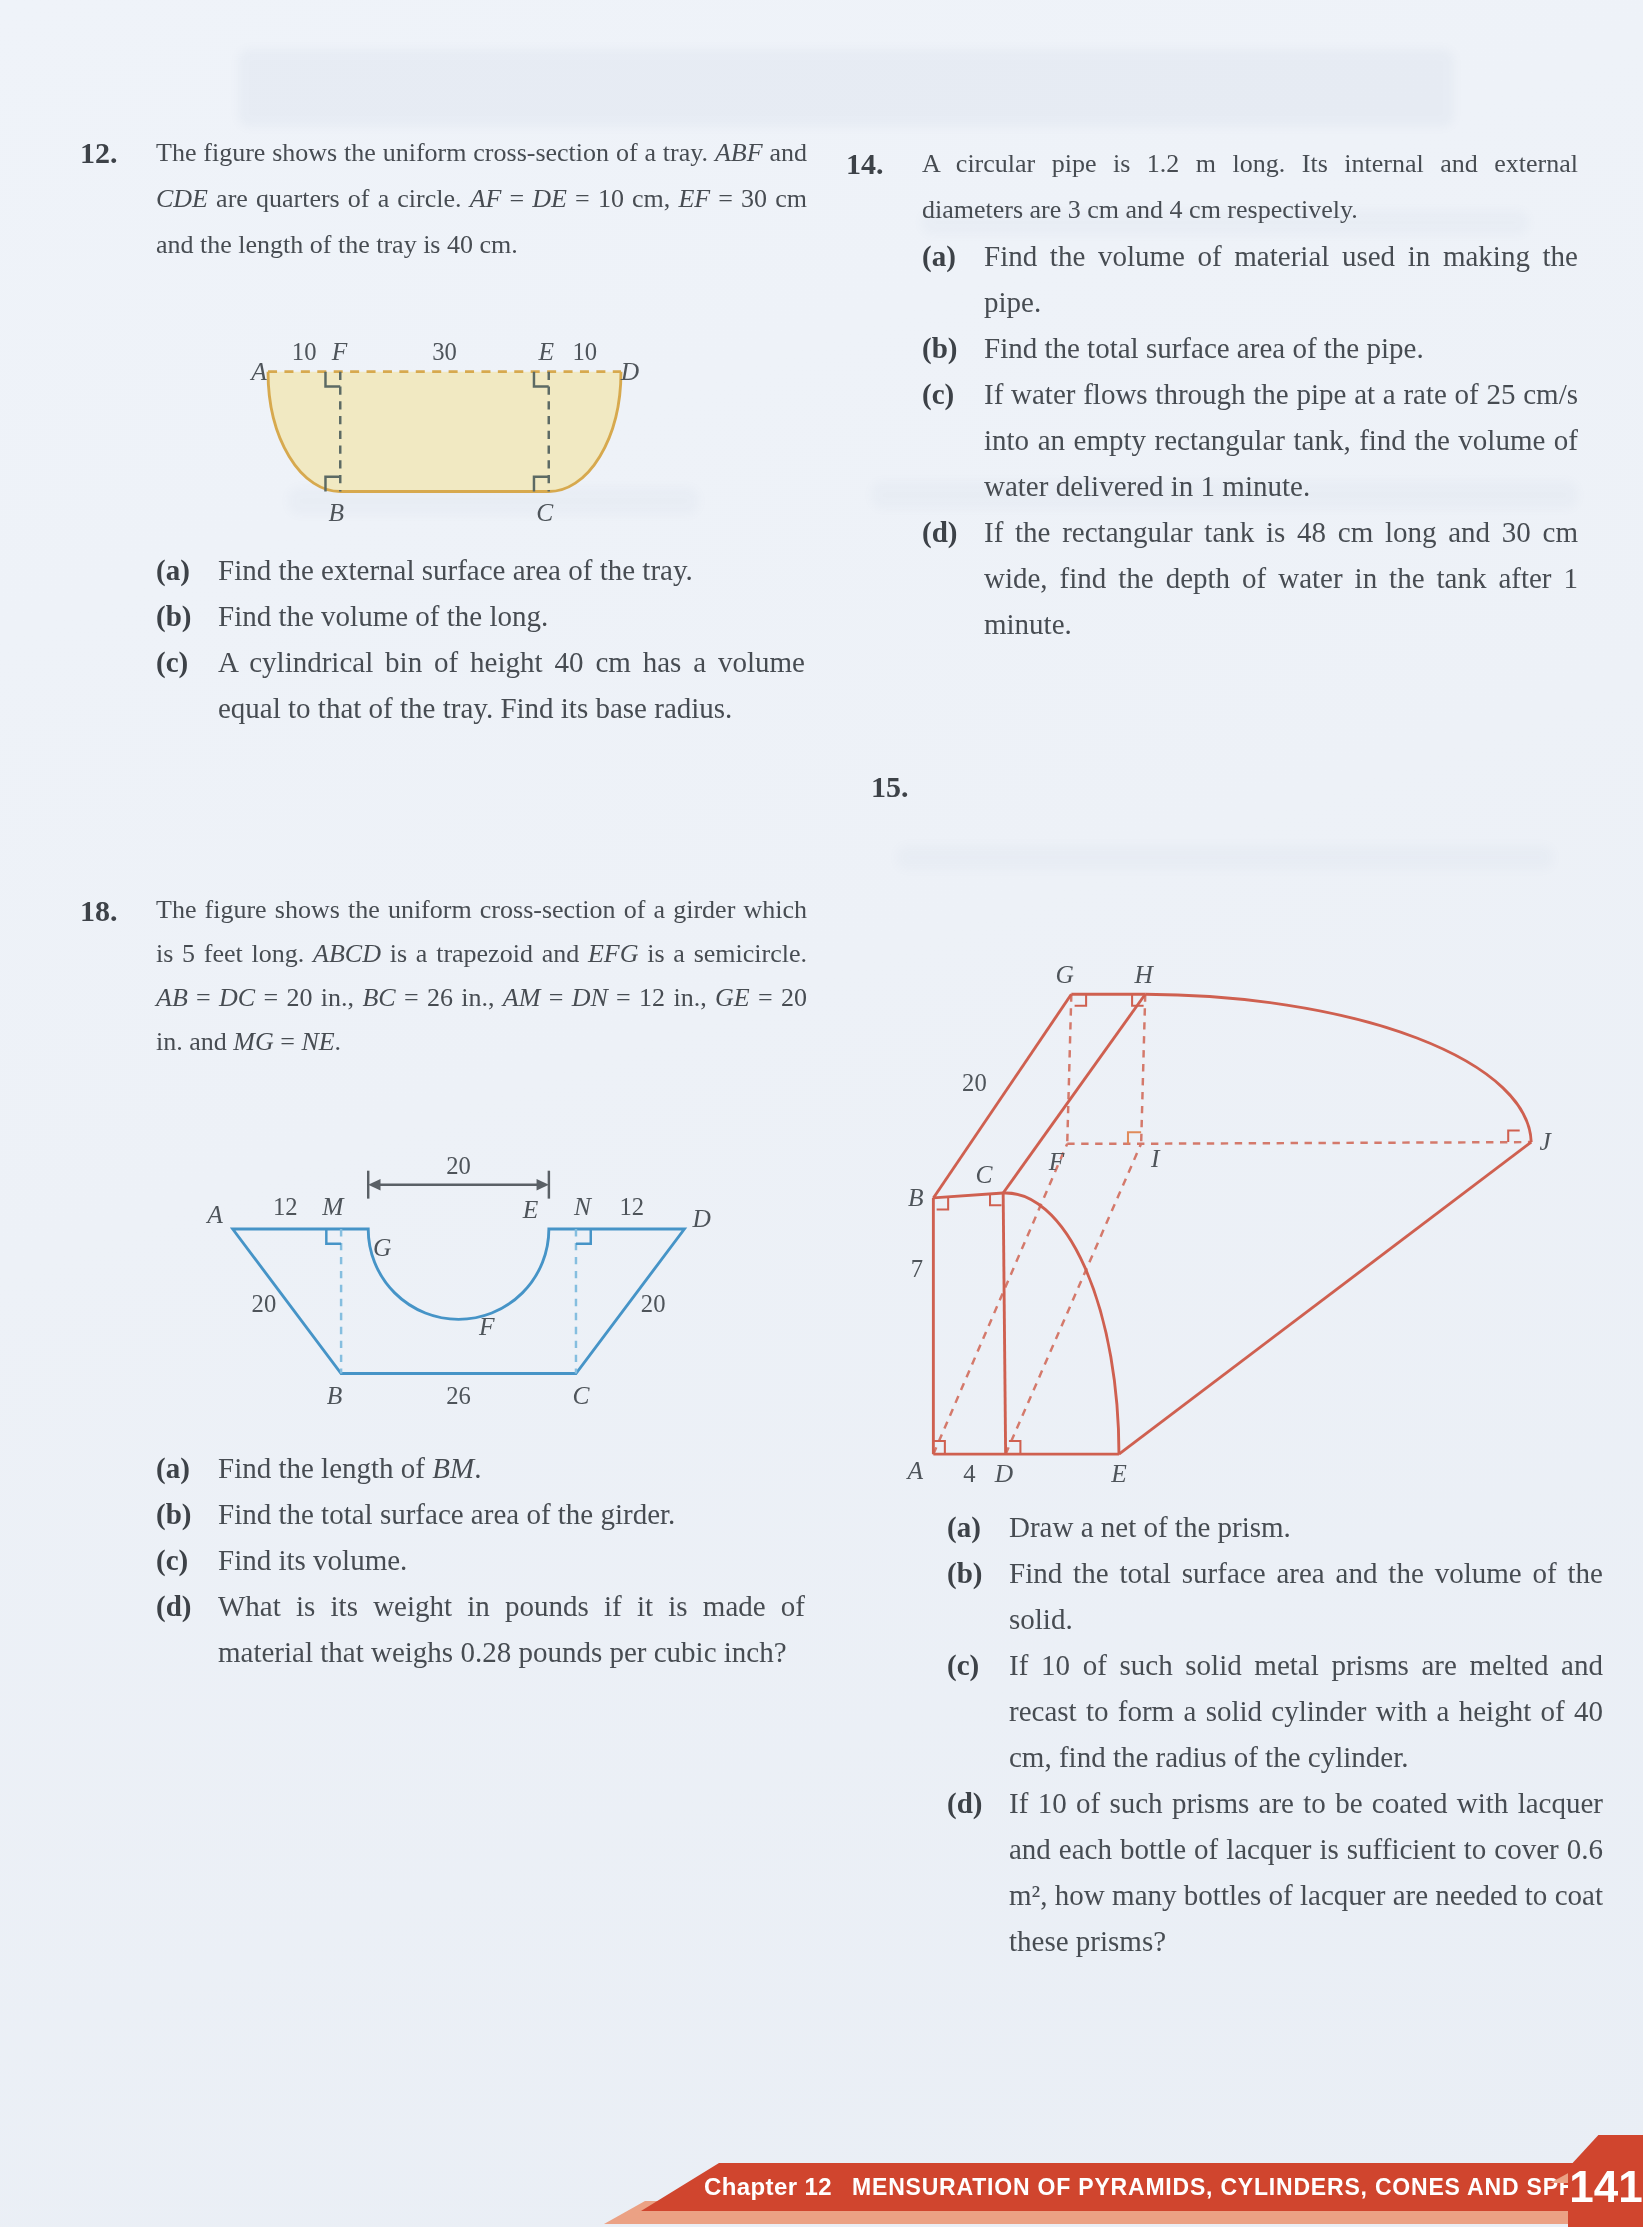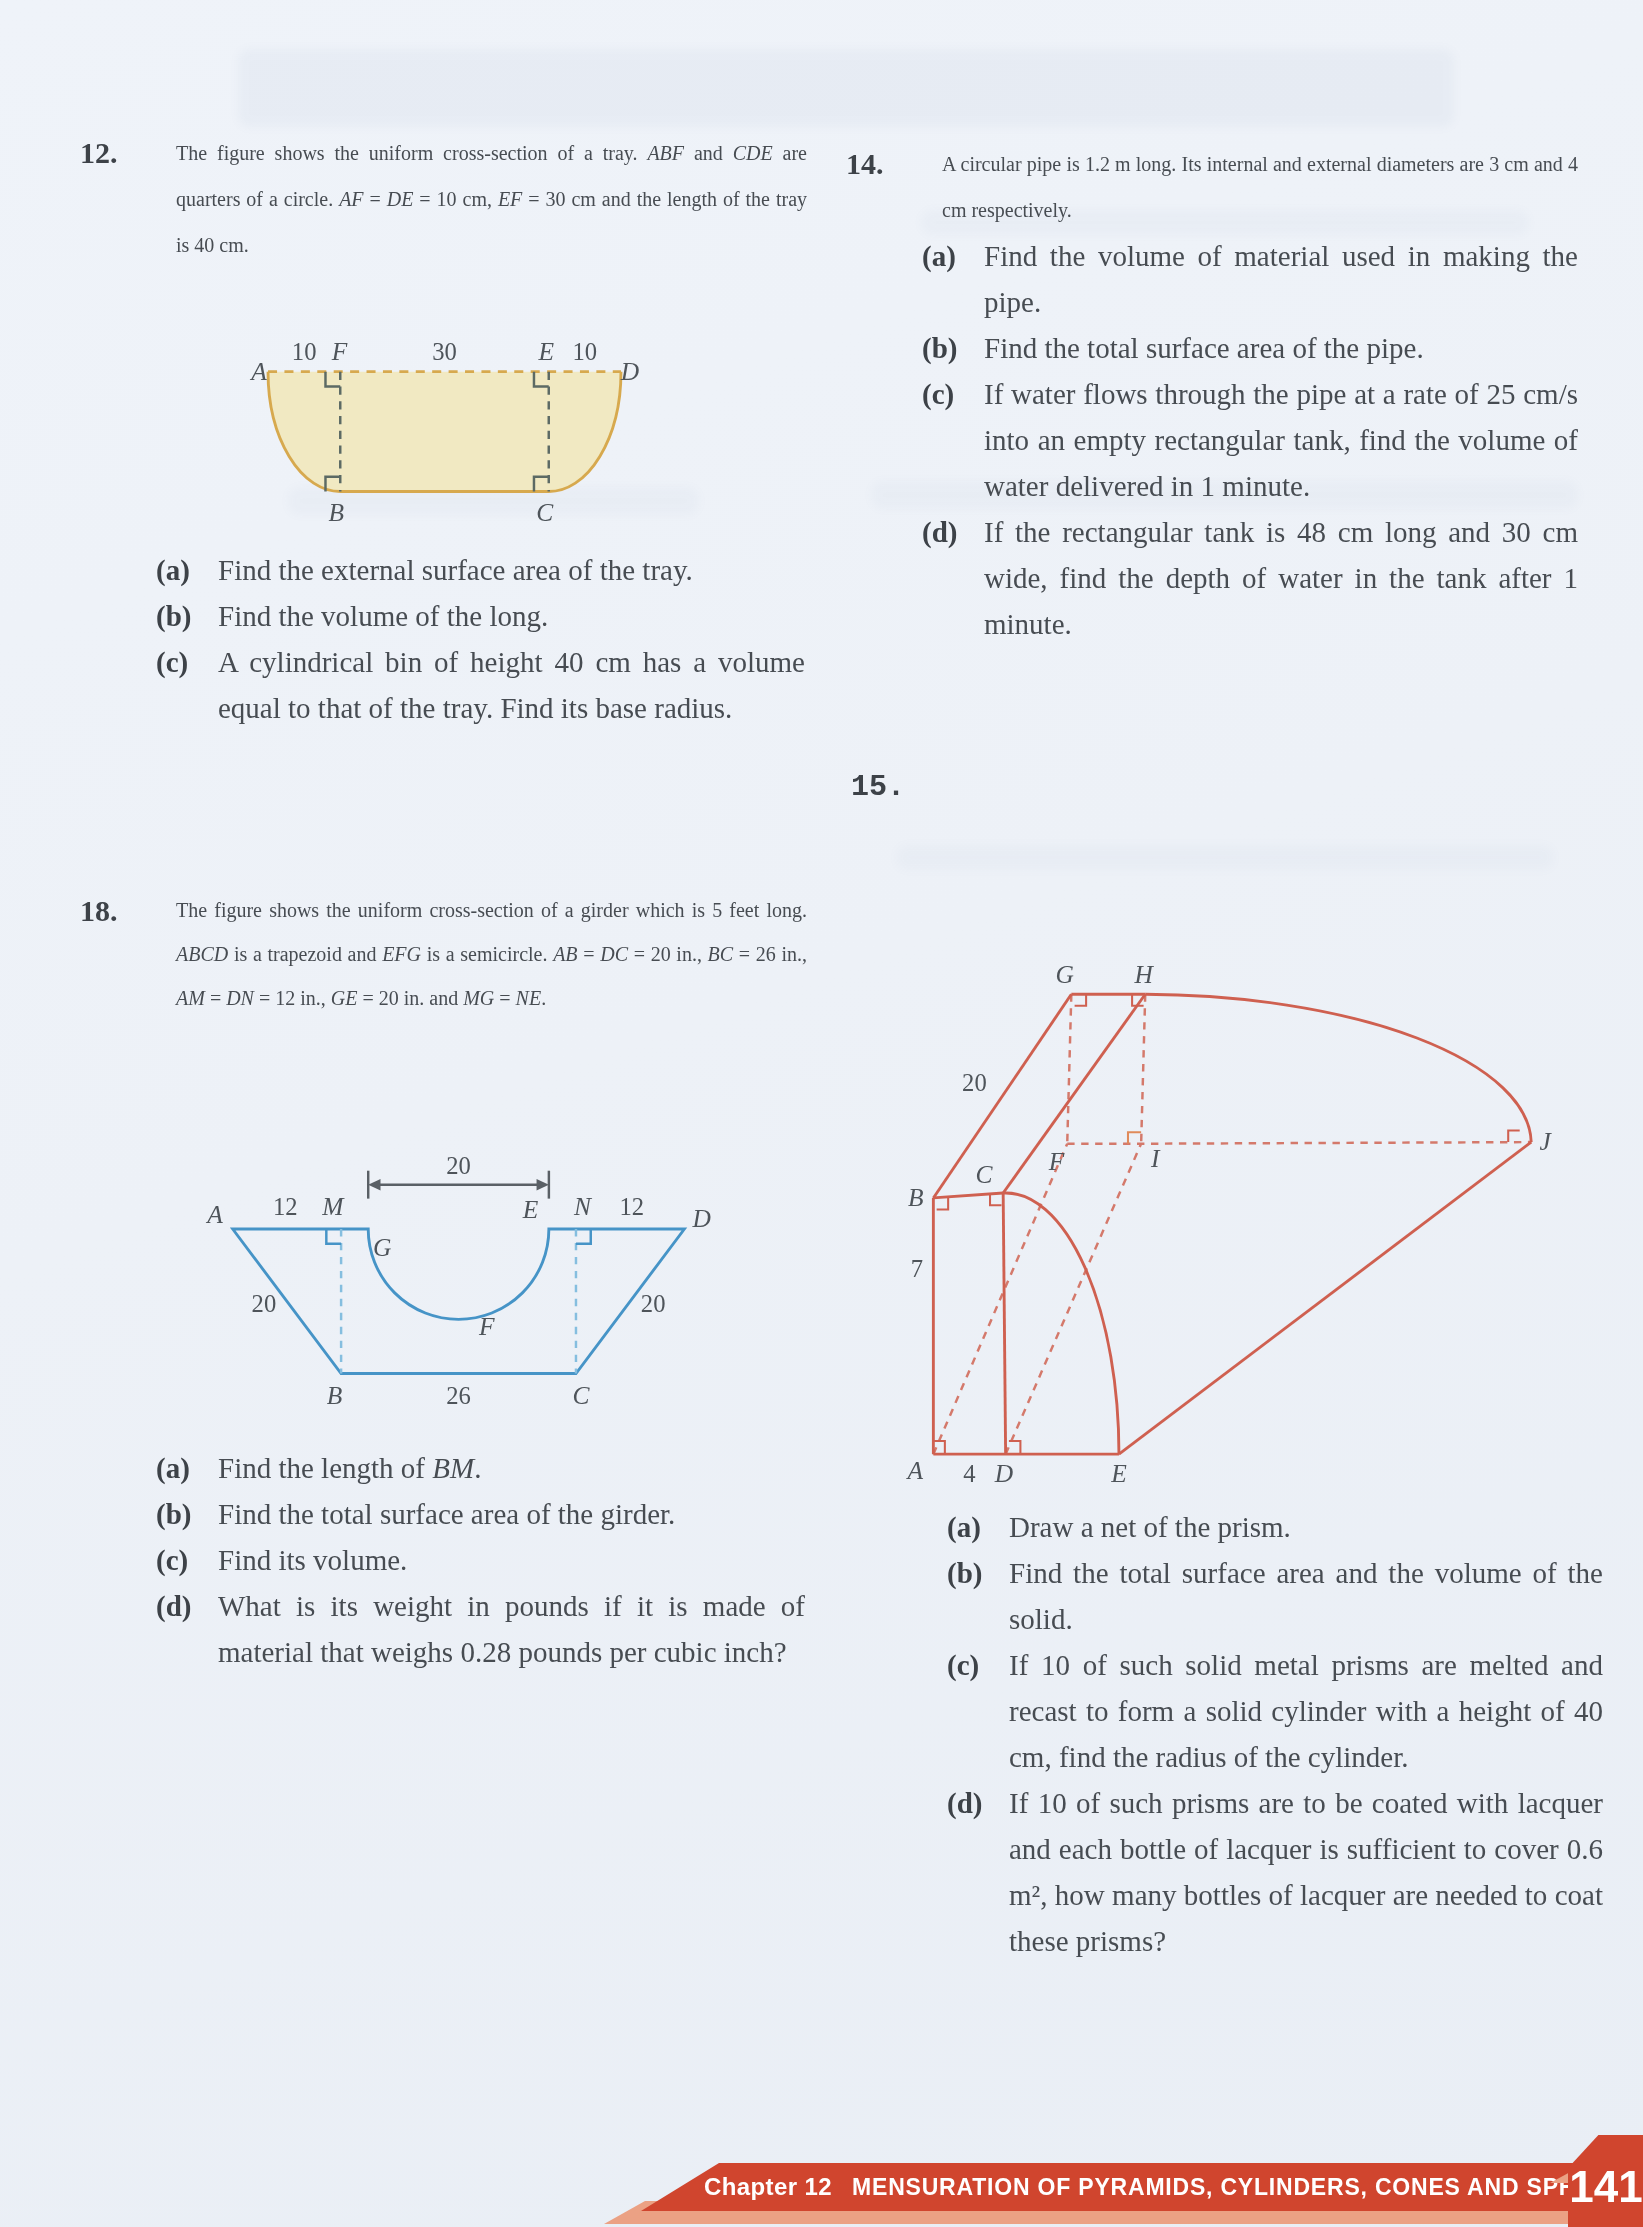--- a/index.html
+++ b/index.html
@@ -8,21 +8,21 @@
     background:linear-gradient(160deg,#eff3f9 0%,#edf1f7 45%,#e9eef5 100%);
     font-family:"Liberation Serif","DejaVu Serif",serif;
     color:#474c52;
   }
   
   .ghost{position:absolute;background:#6d86ad;opacity:0.055;filter:blur(5px);border-radius:11.5px;}
 
   .q{position:absolute;display:flex;align-items:flex-start;z-index:2;}
   .qnum{flex:none;width:76px;font-weight:bold;font-size:30px;line-height:46px;color:#3d4248;}
   .qbody{flex:1;}
-  .qtext{text-align:justify;font-size:20px;line-height:46px;margin-left:20px;}
+  .qtext{text-align:justify;font-size:26px;line-height:46px;}
   .parts{position:absolute;z-index:2;}
   .part{display:flex;align-items:flex-start;}
   .plabel{flex:none;width:62px;font-weight:bold;font-size:29px;line-height:46px;color:#3d4248;}
   .ptext{flex:1;text-align:justify;font-size:29px;line-height:46px;}
   .q14parts .part{margin-top:0;}
   .q14parts{margin-top:0;}
   i{font-style:italic;}
 
   .fig{position:absolute;z-index:2;}
   .fig text{font-family:"Liberation Serif","DejaVu Serif",serif;}
@@ -171,21 +171,21 @@
           <span class="ptext">If water flows through the pipe at a rate of 25 cm/s into an empty rectangular tank, find the volume of water delivered in 1 minute.</span>
         </div>
         <div class="part">
           <span class="plabel">(d)</span>
           <span class="ptext">If the rectangular tank is 48 cm long and 30 cm wide, find the depth of water in the tank after 1 minute.</span>
         </div>
       </div>
     </div>
   </div>
 
-  <div class="q" style="left:851px;top:764px;width:732px;font-family:Liberation Mono, monospace;">
+  <div class="q" style="left:871px;top:764px;width:732px;">
     <div class="qnum">15.</div>
   </div>
 
   <svg class="fig" style="left:892px;top:945px;" width="674" height="542" viewBox="0 0 820 660">
 
     <g stroke="#d4796b" stroke-width="3" stroke-dasharray="9 8" fill="none">
       <line x1="218" y1="60" x2="213" y2="242"></line>
       <line x1="308" y1="60" x2="303" y2="242"></line>
       <path d="M213,242 L303,242 L778,240"></path>
       <line x1="50" y1="620" x2="213" y2="242"></line>

